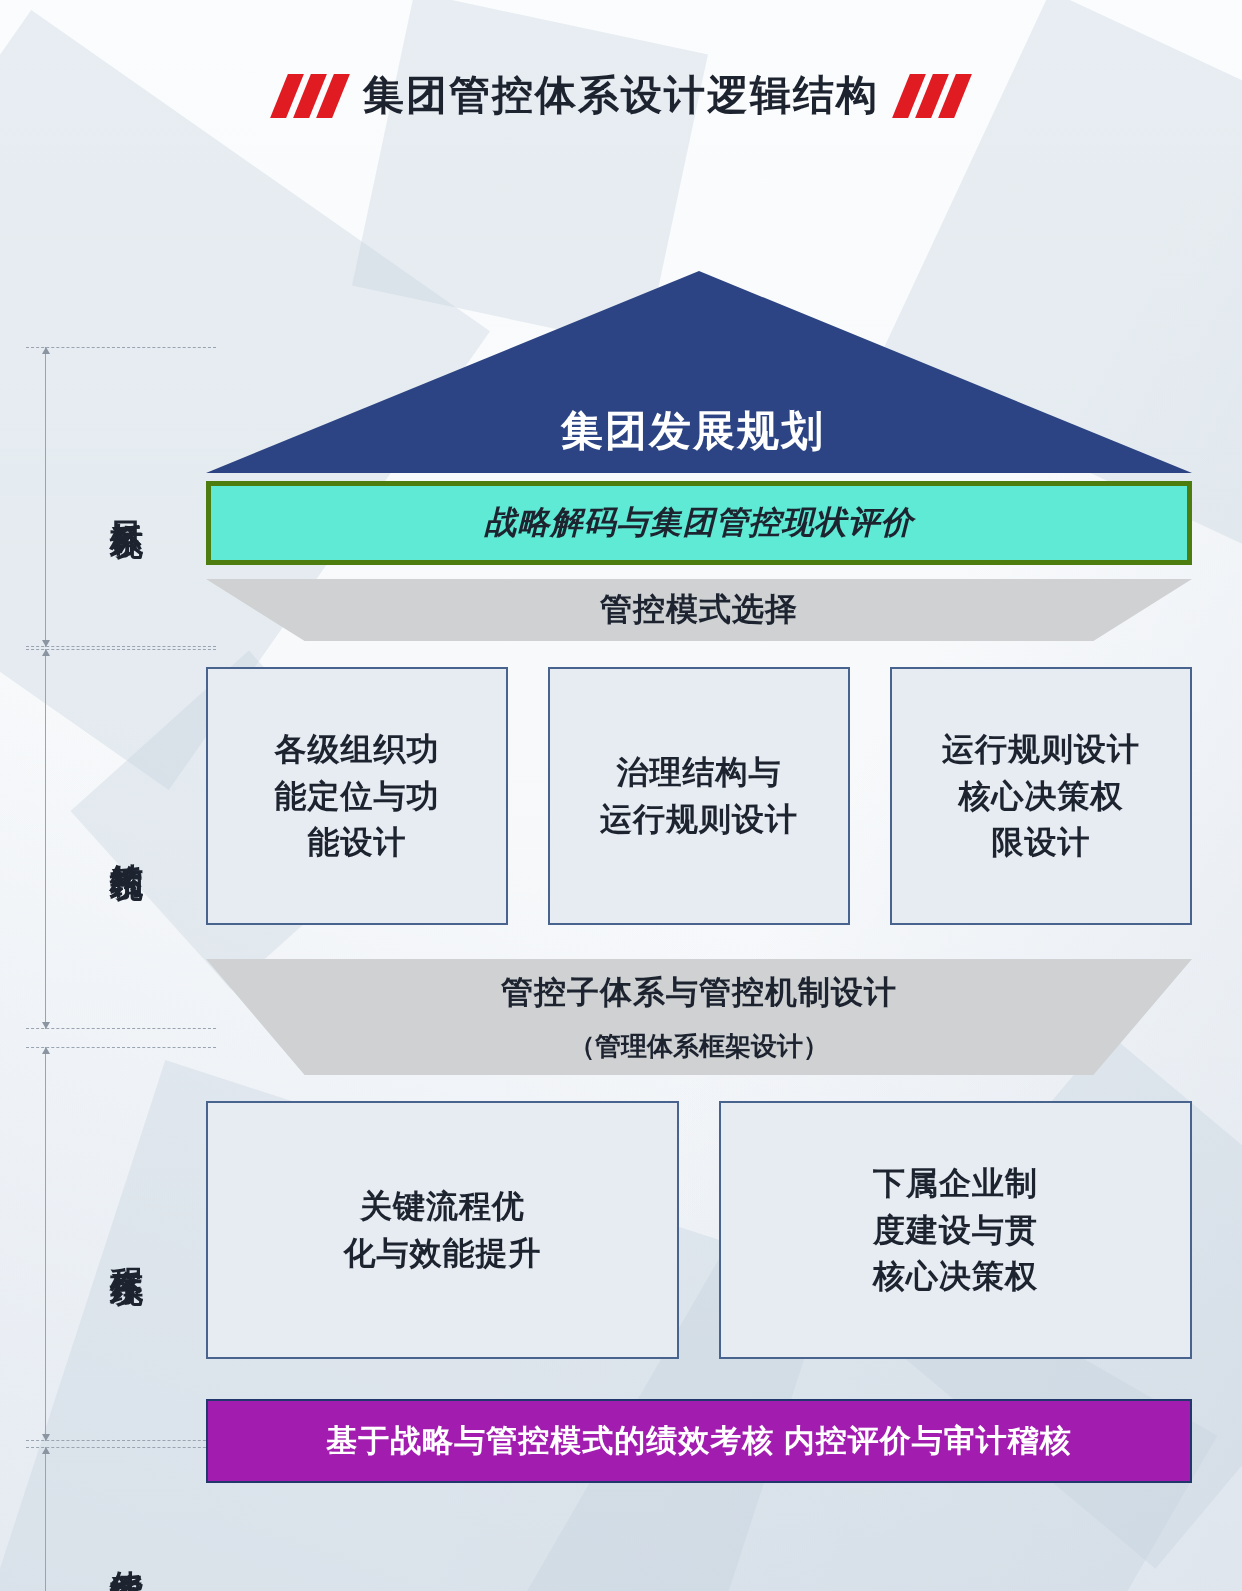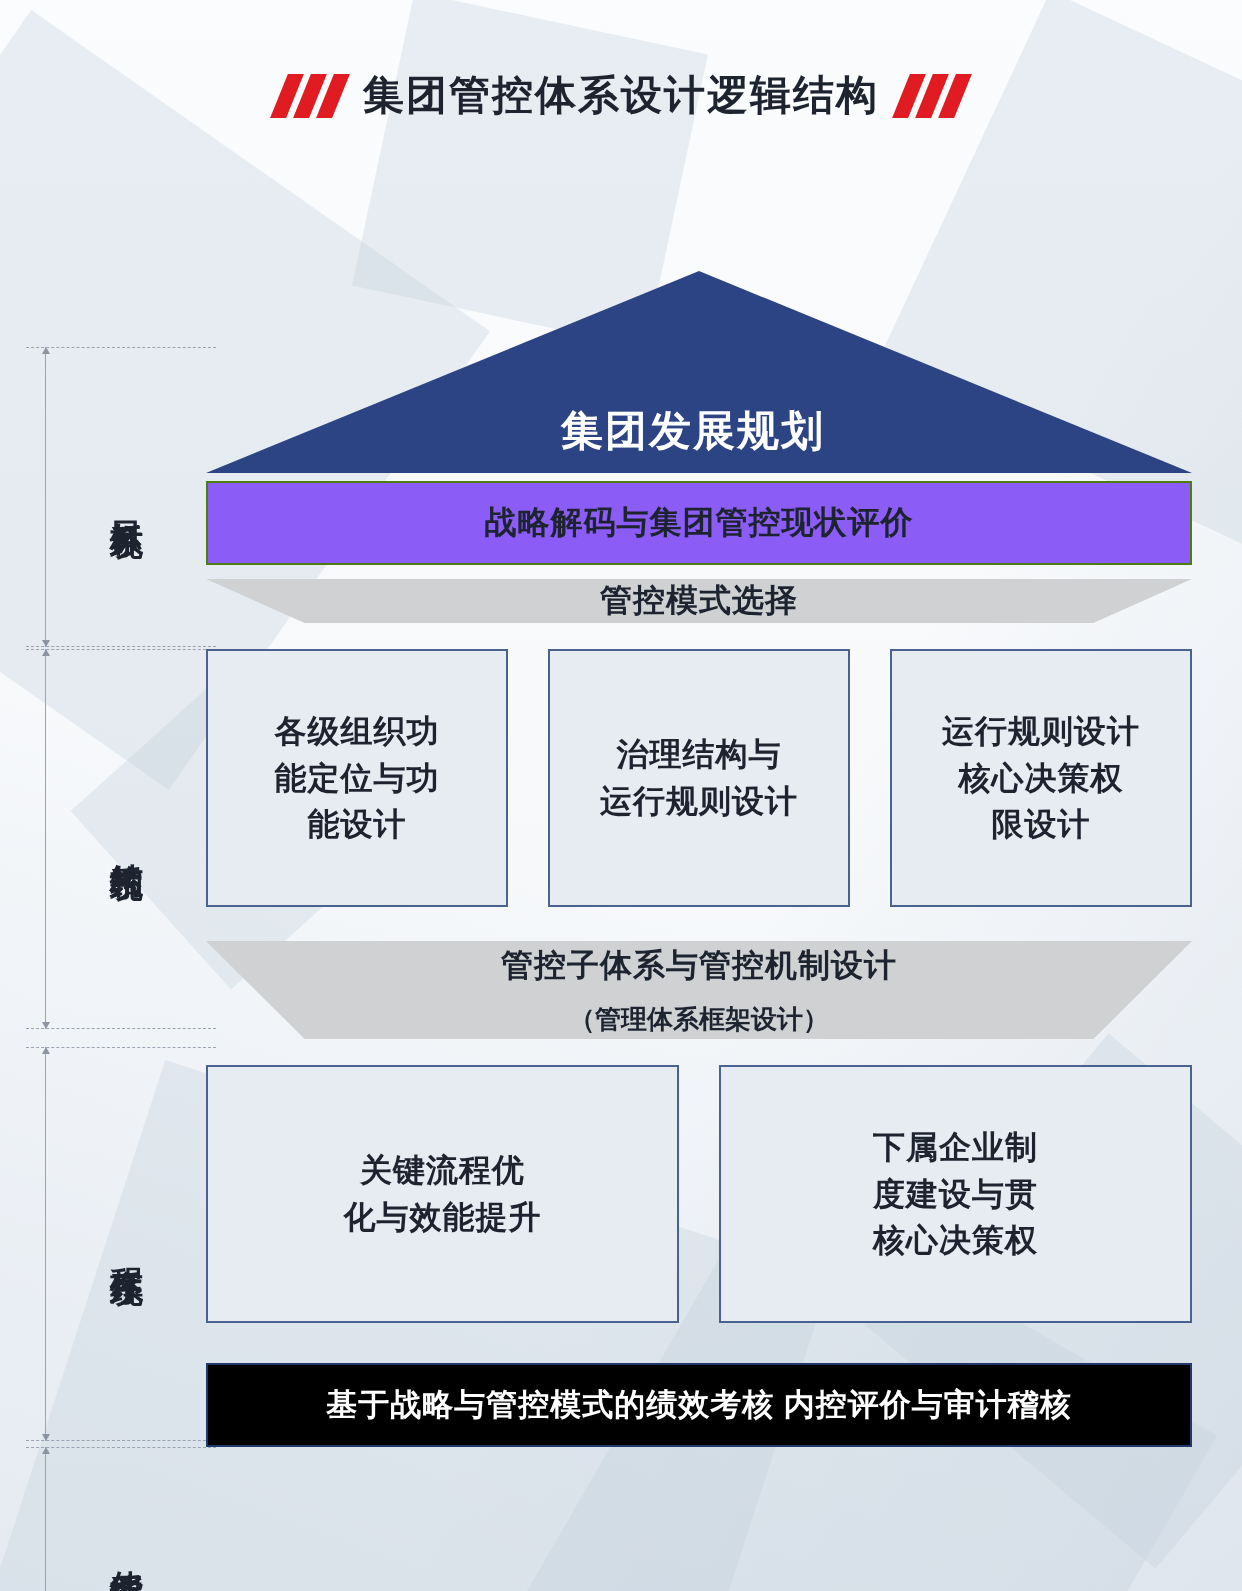--- a/index.html
+++ b/index.html
@@ -169,26 +169,27 @@
     width: 100%;
     height: 84px;
     display: flex;
     align-items: center;
     justify-content: center;
     font-size: 32px;
     font-weight: bold;
     letter-spacing: 1px;
   }
   .bar.light {
-    background: #8b5cf6;
-    border: 2px solid #4d7c0f;
-    color: #1d2430;
+    background: #5eead4;
+    border: 5px solid #4d7c0f;
+    color: #1d2430;
+    font-style: italic;
   }
   .bar.dark {
-    background: #000000;
+    background: #a21caf;
     color: #ffffff;
     border: 2px solid #22386c;
     font-size: 31px;
   }
 
   
   .chev {
     position: relative;
     width: 100%;
     color: #1d2430;
@@ -206,22 +207,22 @@
     z-index: 1;
     display: flex;
     flex-direction: column;
     align-items: center;
     justify-content: center;
     height: 100%;
   }
   .chev .t1 { font-size: 32px; letter-spacing: 1px; }
   .chev .t2 { font-size: 26px; font-weight: bold; margin-top: 14px; }
 
-  .chev.one { height: 44px; }
-  .chev.two { height: 98px; }
+  .chev.one { height: 62px; }
+  .chev.two { height: 116px; }
 
   .cards {
     display: flex;
     gap: 40px;
     justify-content: space-between;
   }
   .card {
     box-sizing: border-box;
     flex: 1 1 0;
     min-height: 258px;

